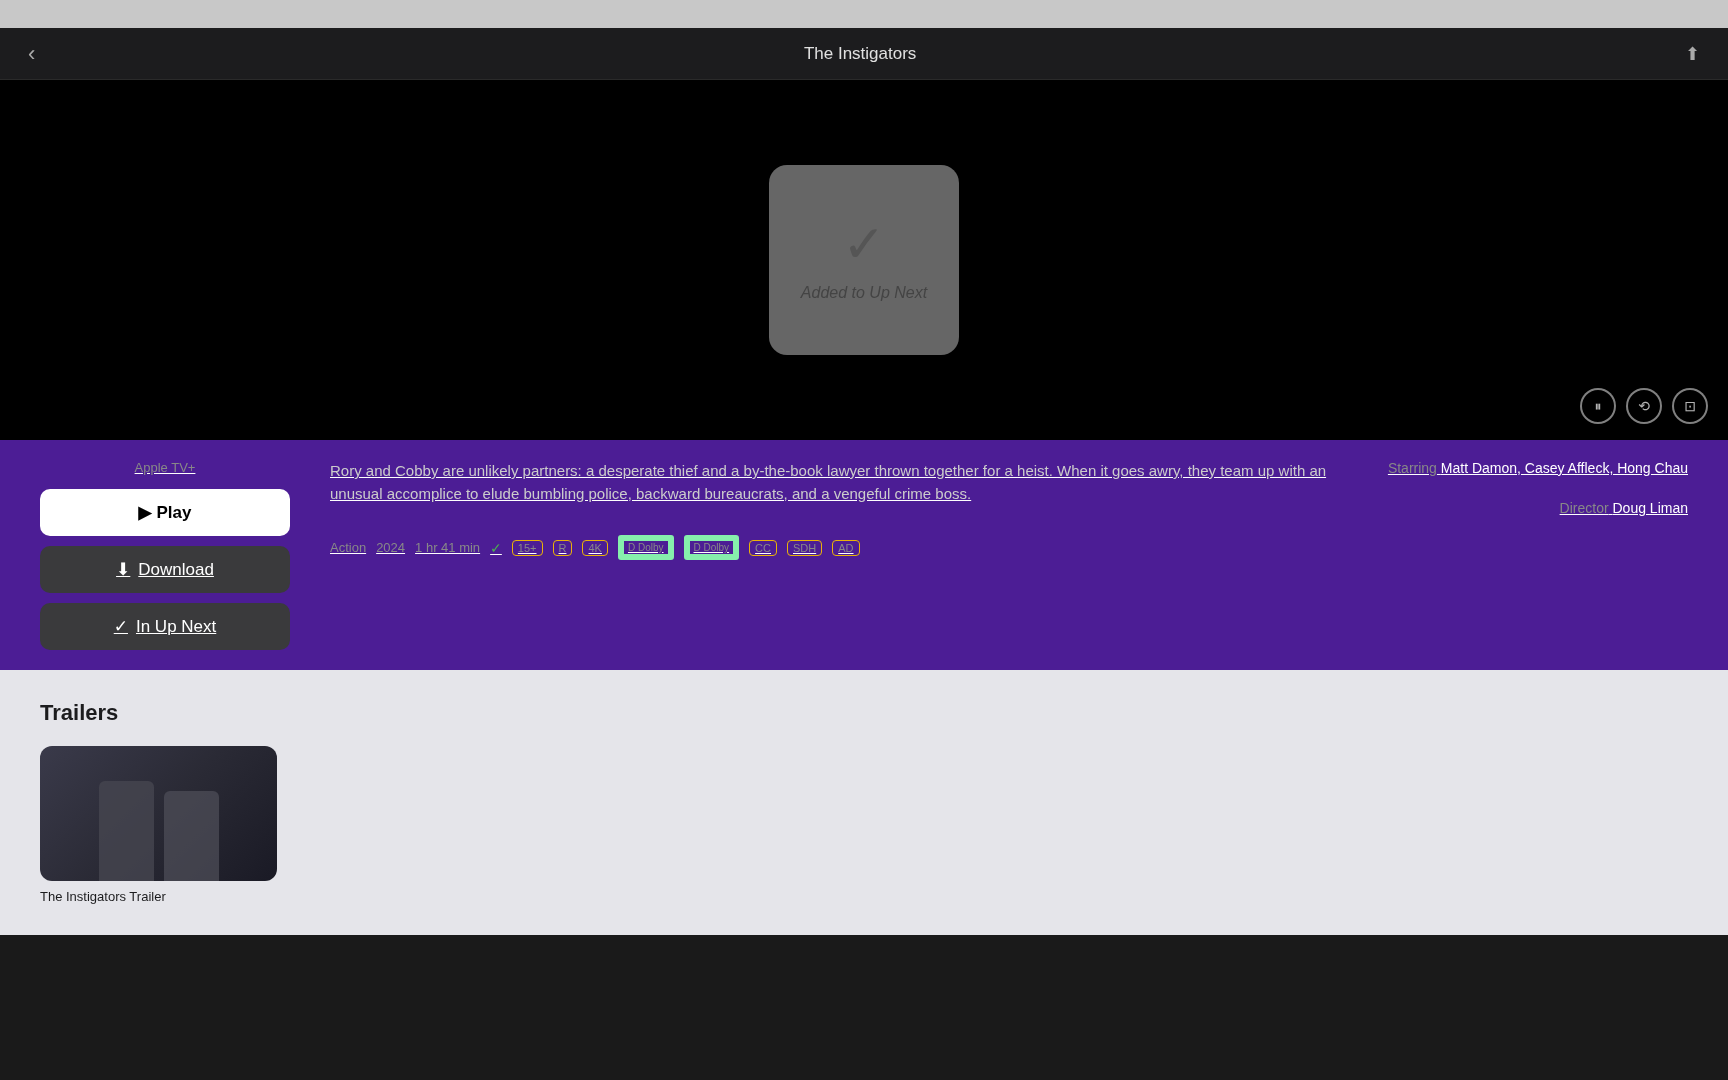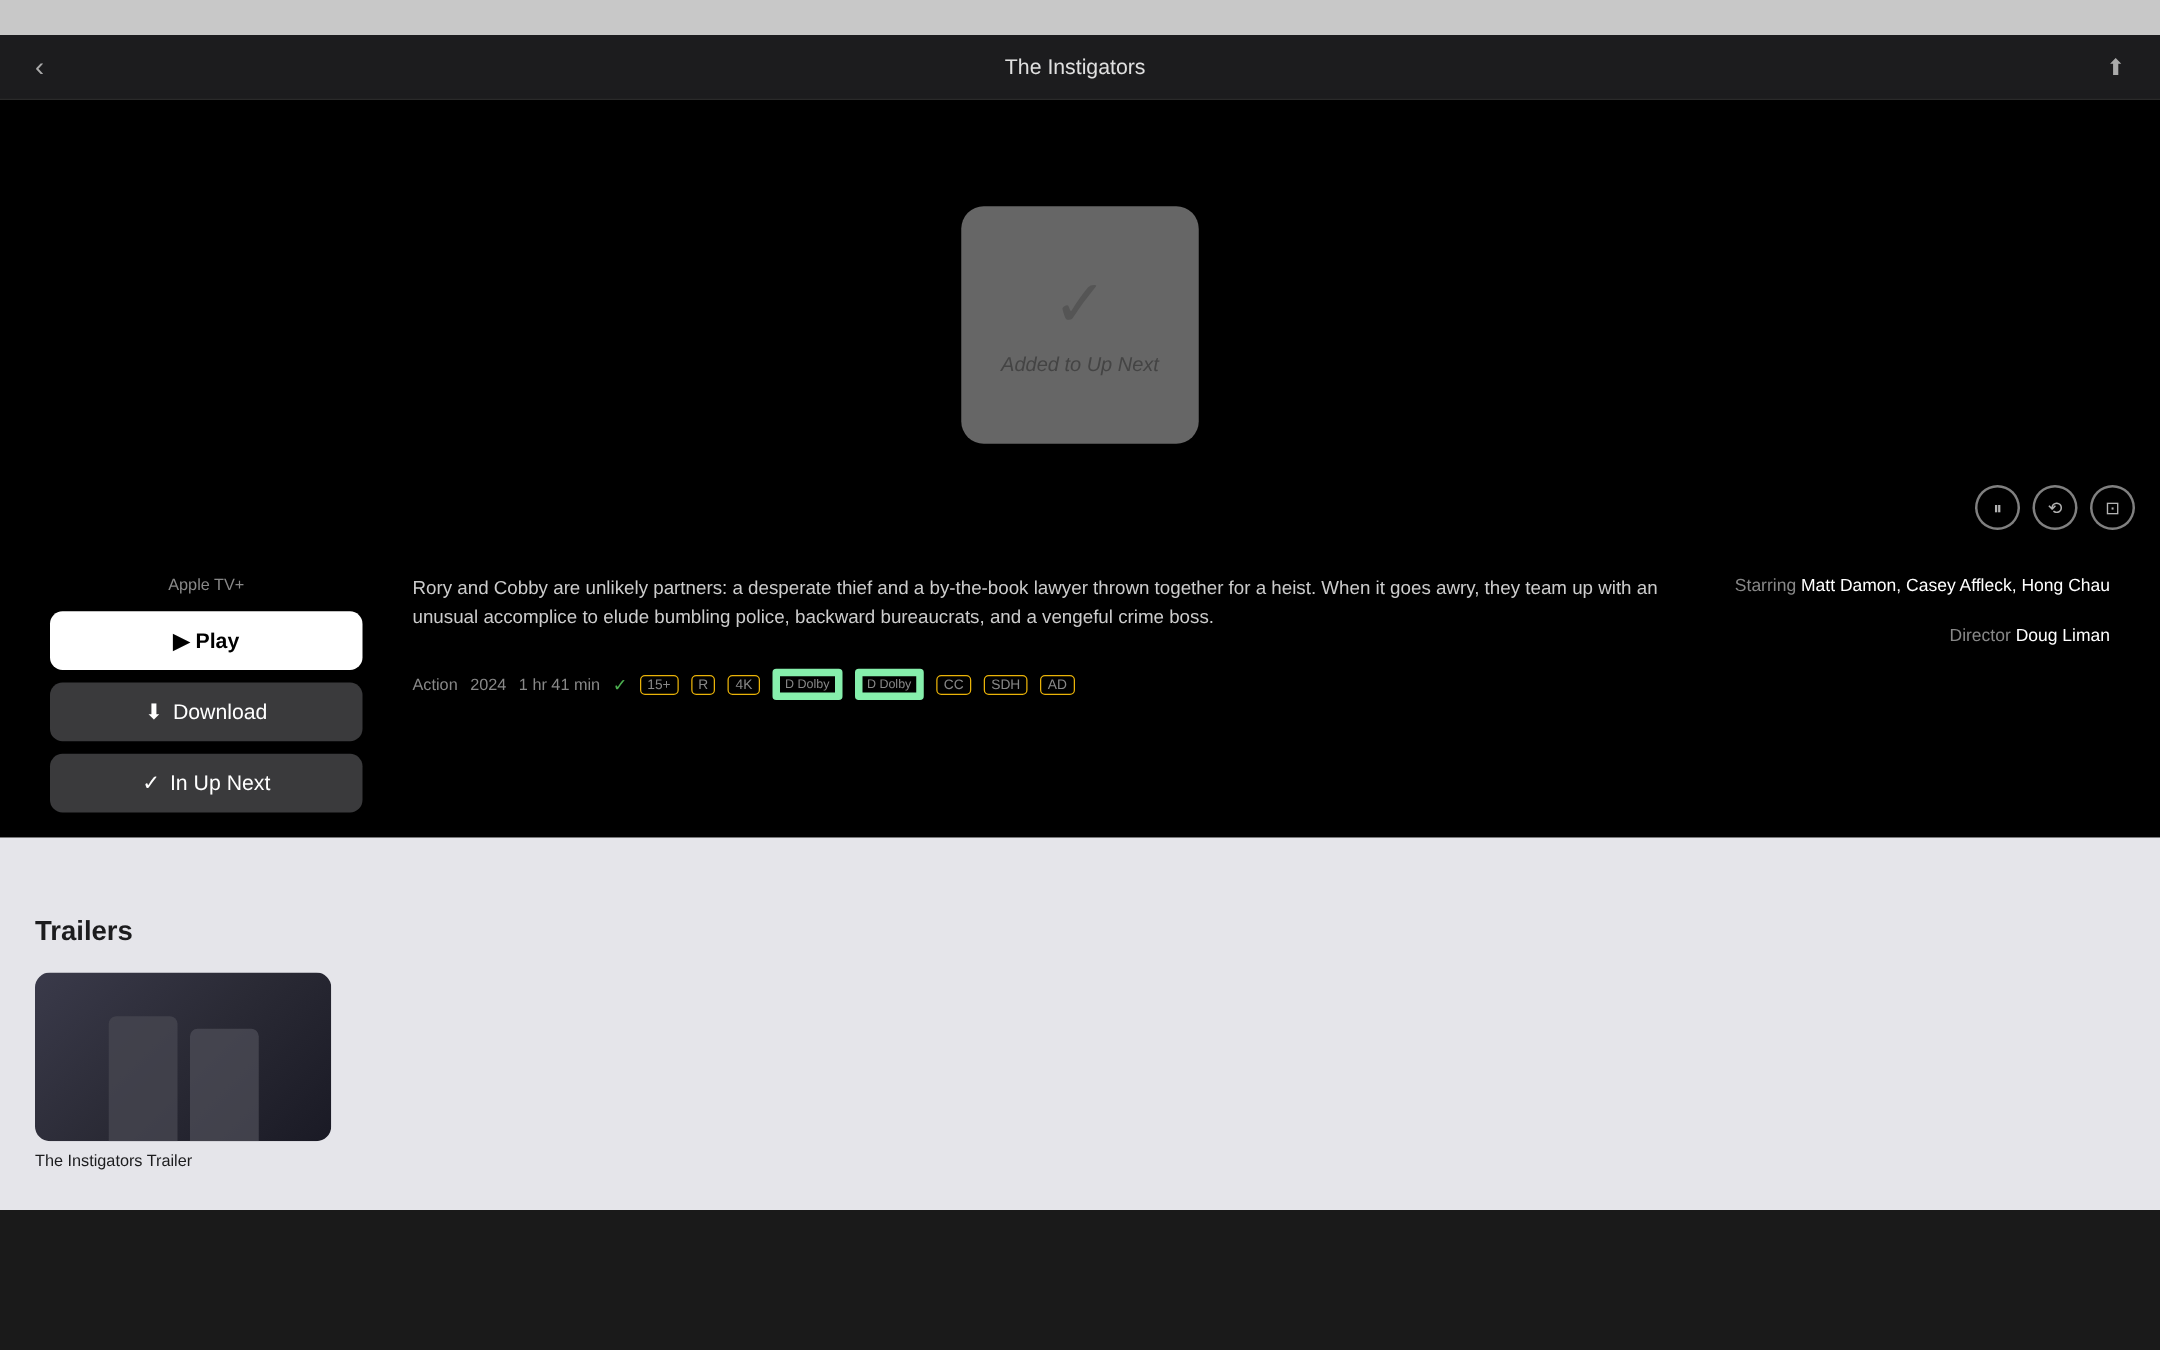--- a/index.html
+++ b/index.html
@@ -112,25 +112,26 @@
       color: rgba(255,255,255,0.7);
       font-size: 14px;
       display: flex;
       align-items: center;
       justify-content: center;
       cursor: pointer;
     }
 
     
     .content-area {
-      background: #000000;
+      background: #4c1d95;
       padding: 20px 40px 20px 40px;
       display: flex;
       gap: 40px;
       min-height: 180px;
+      text-decoration: underline;
     }
 
     
     .left-panel {
       min-width: 250px;
       display: flex;
       flex-direction: column;
       gap: 10px;
     }
     .provider-label {
@@ -235,23 +236,22 @@
     .cast-label {
       color: #888;
     }
     .cast-name {
       color: #fff;
     }
 
     
     .trailers-section {
       background: #e5e5ea;
-      padding: 30px 28px;
+      padding: 30px 40px;
       flex: 1;
-      margin-top: 32px;
     }
     .trailers-title {
       font-size: 22px;
       font-weight: 700;
       color: #1c1c1e;
       margin-bottom: 20px;
     }
     .trailer-card {
       display: inline-block;
       cursor: pointer;

